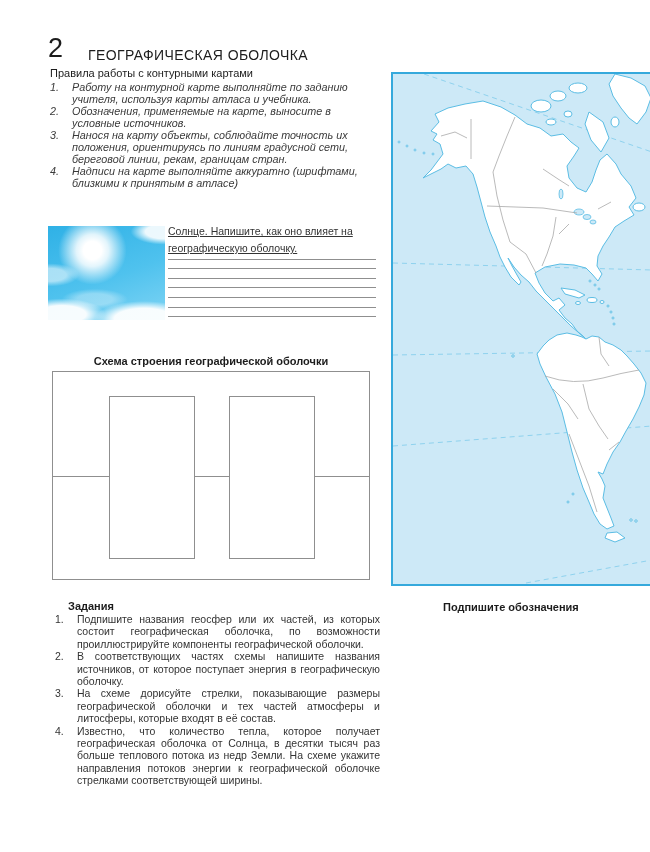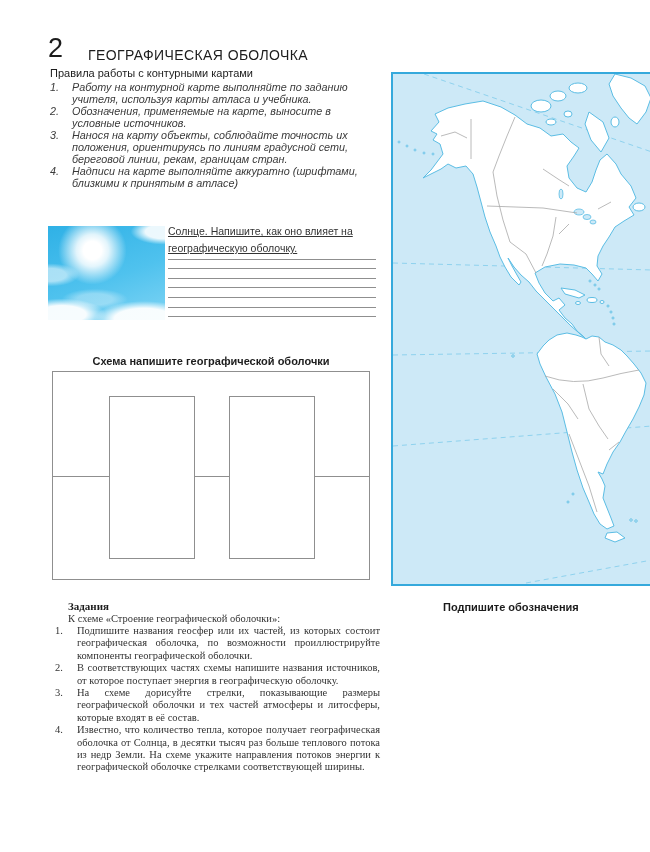--- a/index.html
+++ b/index.html
@@ -36,21 +36,21 @@
 
   
   .diagram-title { position:absolute; left:52px; top:355px; width:318px; text-align:center; font-size:11px; font-weight:bold; color:#1c1c1c; }
   .diagram-box { position:absolute; left:52px; top:371px; width:318px; height:209px; border:1px solid #8f8f8f; background:#fff; }
   .diagram-midline { position:absolute; left:0; right:0; top:104px; border-top:1px solid #8f8f8f; }
   .diagram-inner { position:absolute; top:24px; width:86px; height:163px; border:1px solid #8f8f8f; background:#fff; }
   .inner-a { left:56px; }
   .inner-b { left:176px; }
 
   
-  .tasks { position:absolute; left:55px; top:600px; width:325px;font-family:Liberation Serif, serif; }
+  .tasks { position:absolute; left:55px; top:600px; width:325px; }
   .tasks-heading { font-size:11px; font-weight:bold; color:#1c1c1c; margin-left:13px; }
   .tasks-intro { font-size:10.5px; margin-left:13px; margin-top:1px; color:#333; }
   .tasks-list { margin-top:1px; font-size:10.5px; line-height:12.4px; color:#333; }
   .tasks-list .txt { text-align:justify; }
 
   
   .map { position:absolute; left:391px; top:72px; width:263px; height:514px; border:2px solid #35a9dc; background:#cde9f7; }
   .map svg { display:block; width:100%; height:100%; }
   .legend-heading { position:absolute; left:443px; top:601px; font-size:11px; font-weight:bold; color:#1c1c1c; }
 
@@ -96,30 +96,29 @@
   <div class="sun-lines">
     <div class="write-line"></div>
     <div class="write-line"></div>
     <div class="write-line"></div>
     <div class="write-line"></div>
     <div class="write-line"></div>
     <div class="write-line"></div>
     <div class="write-line"></div>
   </div>
 
-  <div class="diagram-title">Схема напишите географической оболочки</div>
+  <div class="diagram-title">Схема строения географической оболочки</div>
   <div class="diagram-box">
     <div class="diagram-midline"></div>
     <div class="diagram-inner inner-a"></div>
     <div class="diagram-inner inner-b"></div>
   </div>
 
   <div class="tasks">
     <div class="tasks-heading">Задания</div>
-    <div class="tasks-intro">К схеме «Строение географической оболочки»:</div>
     <div class="tasks-list">
       <div class="list-item">
         <span class="num">1.</span>
         <span class="txt">Подпишите названия геосфер или их частей, из которых состоит географическая оболочка, по возможности проиллюстрируйте компоненты географической оболочки.</span>
       </div>
       <div class="list-item">
         <span class="num">2.</span>
         <span class="txt">В соответствующих частях схемы напишите названия источников, от которое поступает энергия в географическую оболочку.</span>
       </div>
       <div class="list-item">

